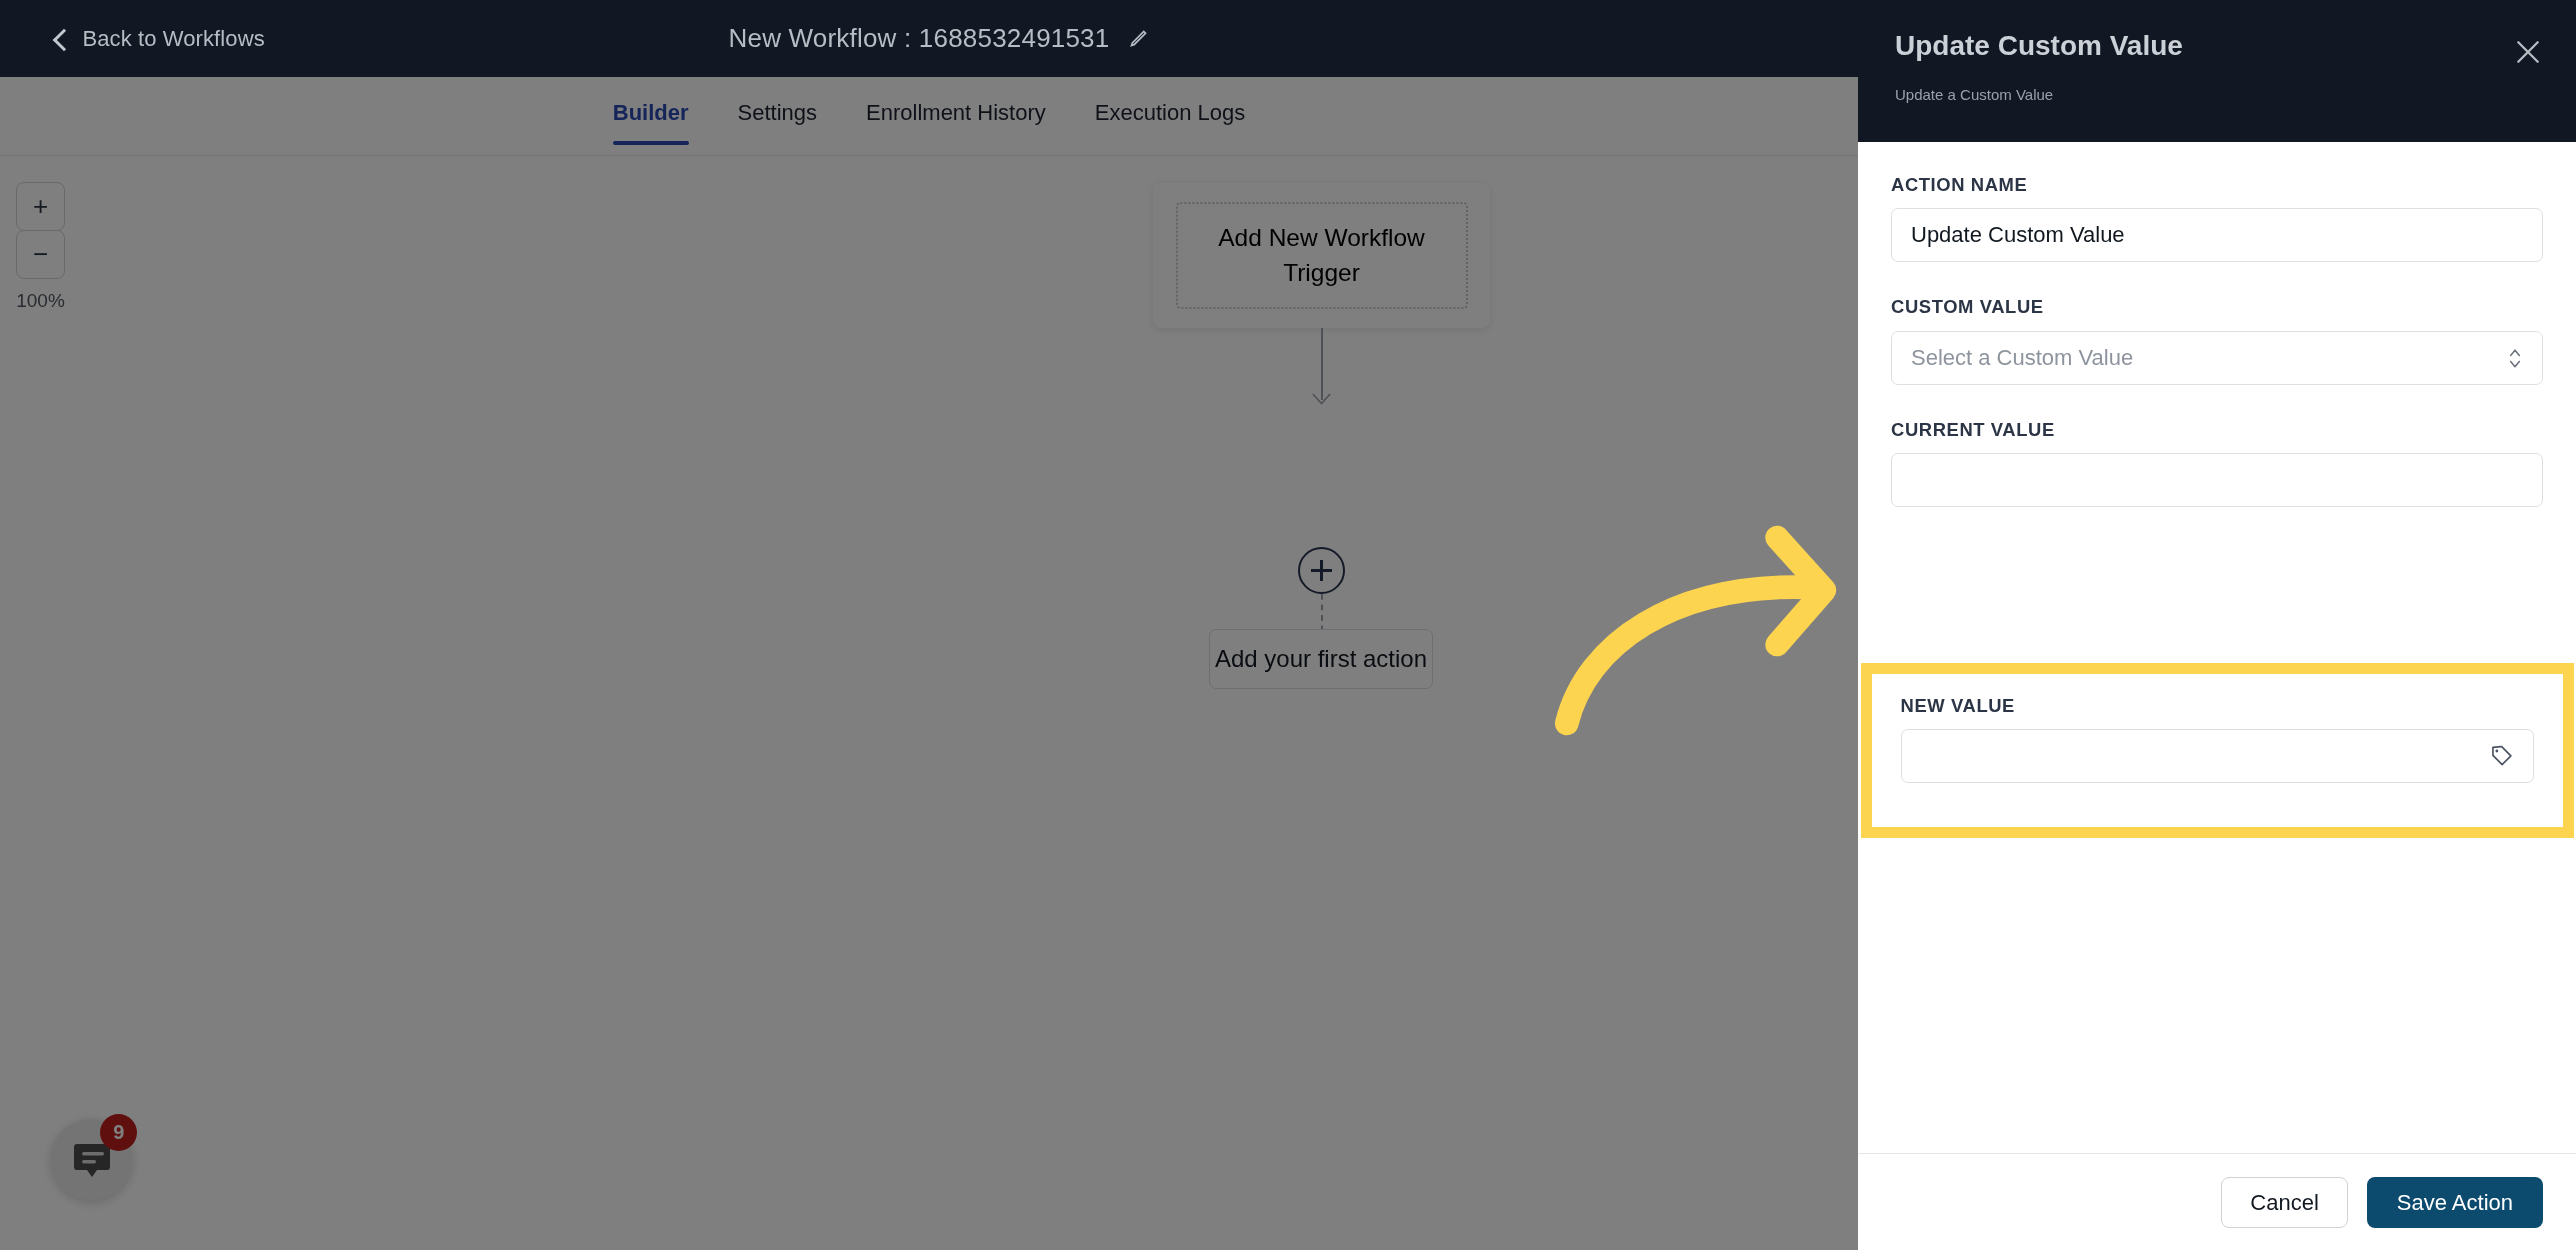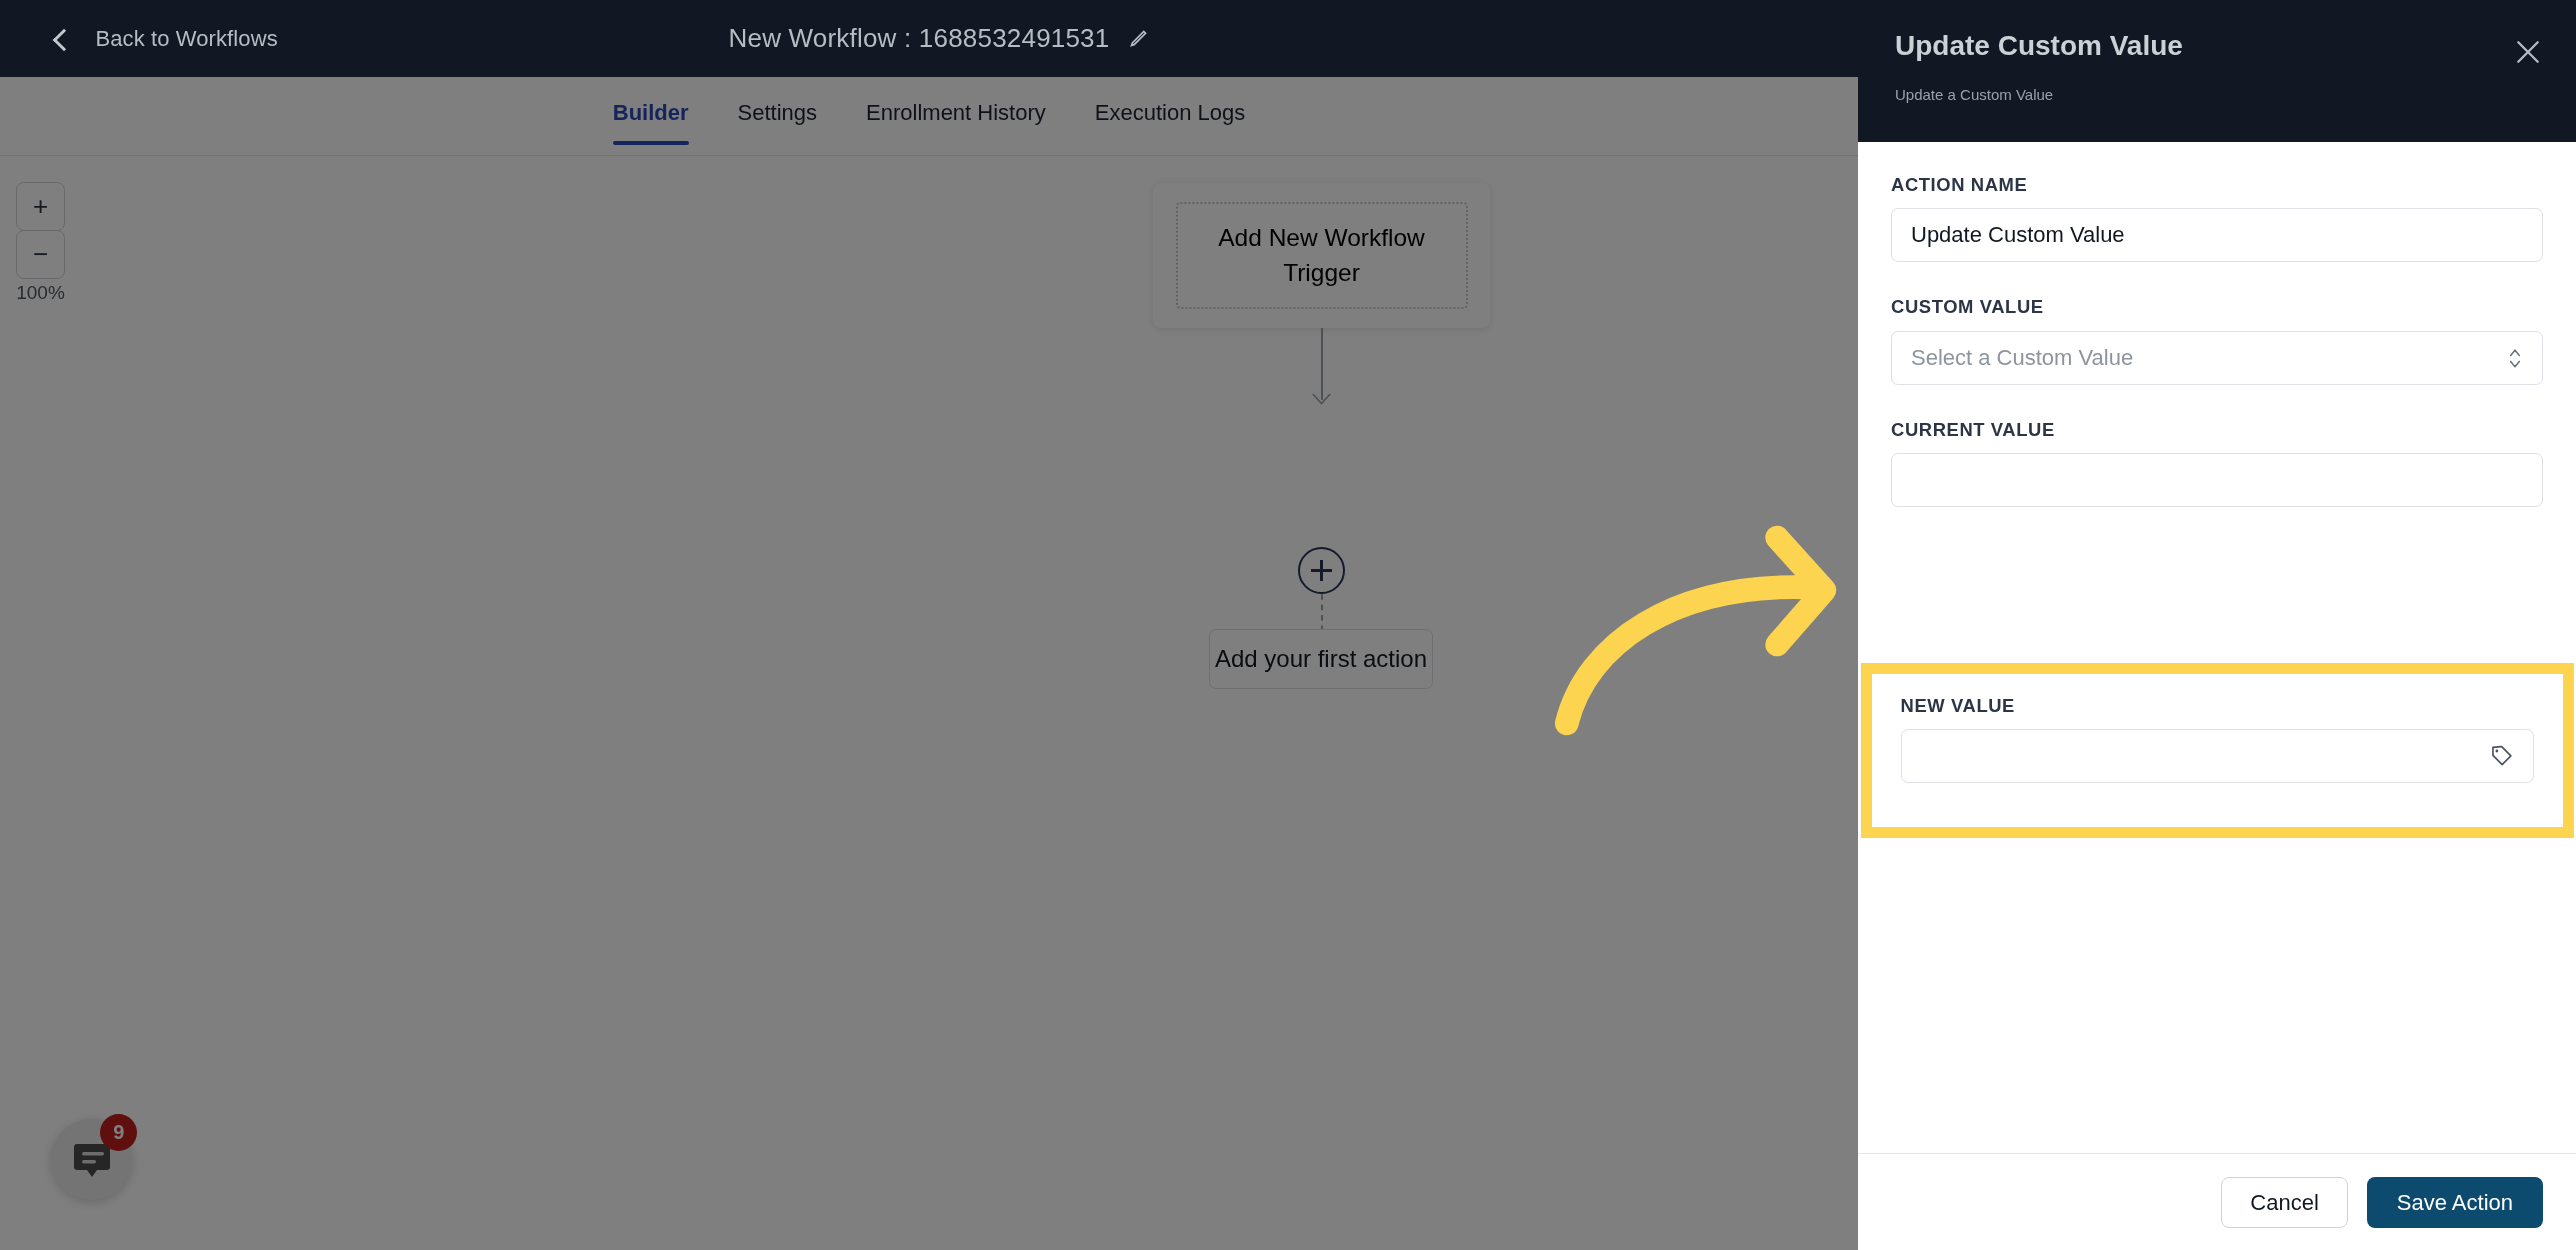--- a/index.html
+++ b/index.html
@@ -21,21 +21,21 @@
   }
 
   
   .topbar {
     position: absolute; left: 0; top: 0;
     width: 1858px; height: 77px;
     background: #111823;
     display: flex; align-items: center;
   }
   .back-link {
-    display: flex; align-items: center; gap: 27px;
+    display: flex; align-items: center; gap: 14px;
     margin-left: 51px;
     color: #b7bcc4; font-size: 22px; letter-spacing: 0.1px;
     cursor: pointer; user-select: none;
   }
   .chev-left { width: 17.5px; height: 17.5px; display: inline-block; position: relative; }
   .chev-left::before {
     content: ""; position: absolute; left: 5.3px; top: 1.8px;
     width: 13px; height: 13px;
     border-left: 3.1px solid #c3c8cf; border-bottom: 3.1px solid #c3c8cf;
     transform: rotate(45deg);
@@ -81,21 +81,21 @@
     position: absolute; left: 16px; top: 24.5px;
     display: flex; flex-direction: column; align-items: center;
   }
   .zoom-btn {
     width: 49px; height: 49px; border: 0.9px solid #cfd3d8;
     background: #ffffff; border-radius: 8px;
     display: flex; align-items: center; justify-content: center;
     font-size: 26px; color: #2b3442; cursor: pointer; user-select: none;
   }
   .zoom-btn.minus { margin-top: -0.9px; }
-  .zoom-pct { margin-top: 3px; font-size: 19px; color: #515963; }
+  .zoom-pct { margin-top: 11px; font-size: 19px; color: #515963; }
 
   
   .trigger-card {
     position: absolute; left: 1153px; top: 26px;
     width: 337px; height: 145px;
     background: #ffffff; border-radius: 8.8px;
     box-shadow: 0 1.8px 8.8px rgba(0,0,0,.10);
     display: flex; align-items: center; justify-content: center;
     cursor: pointer;
   }

